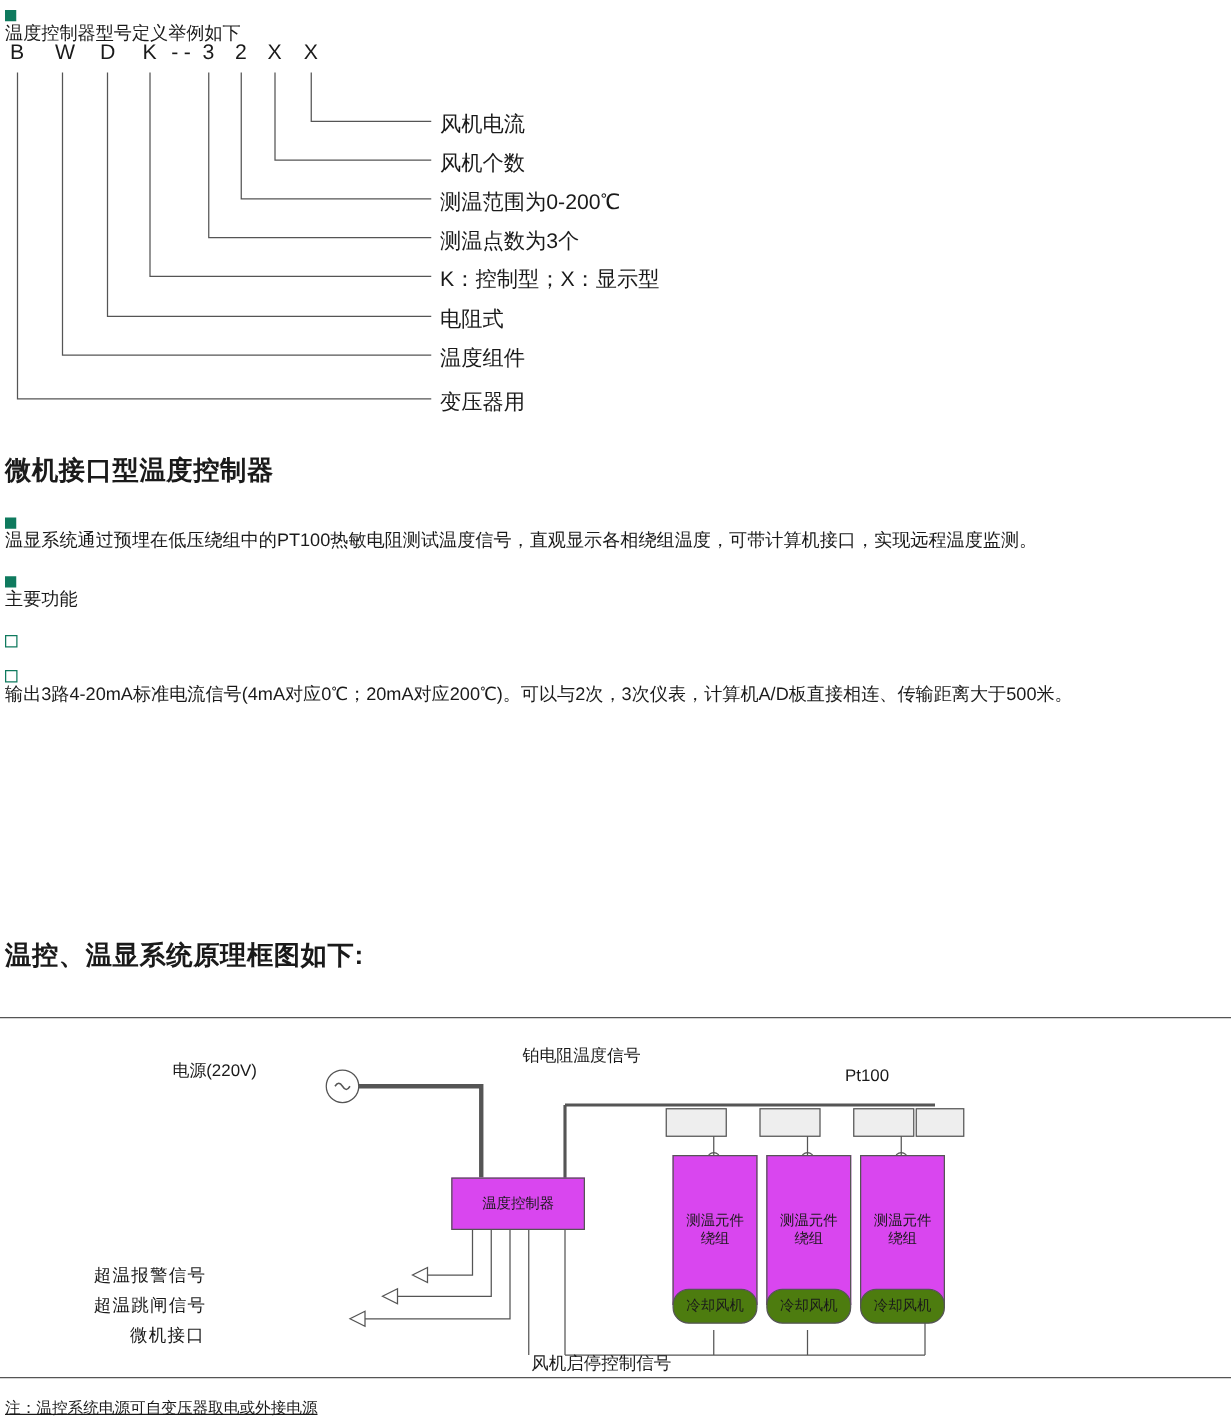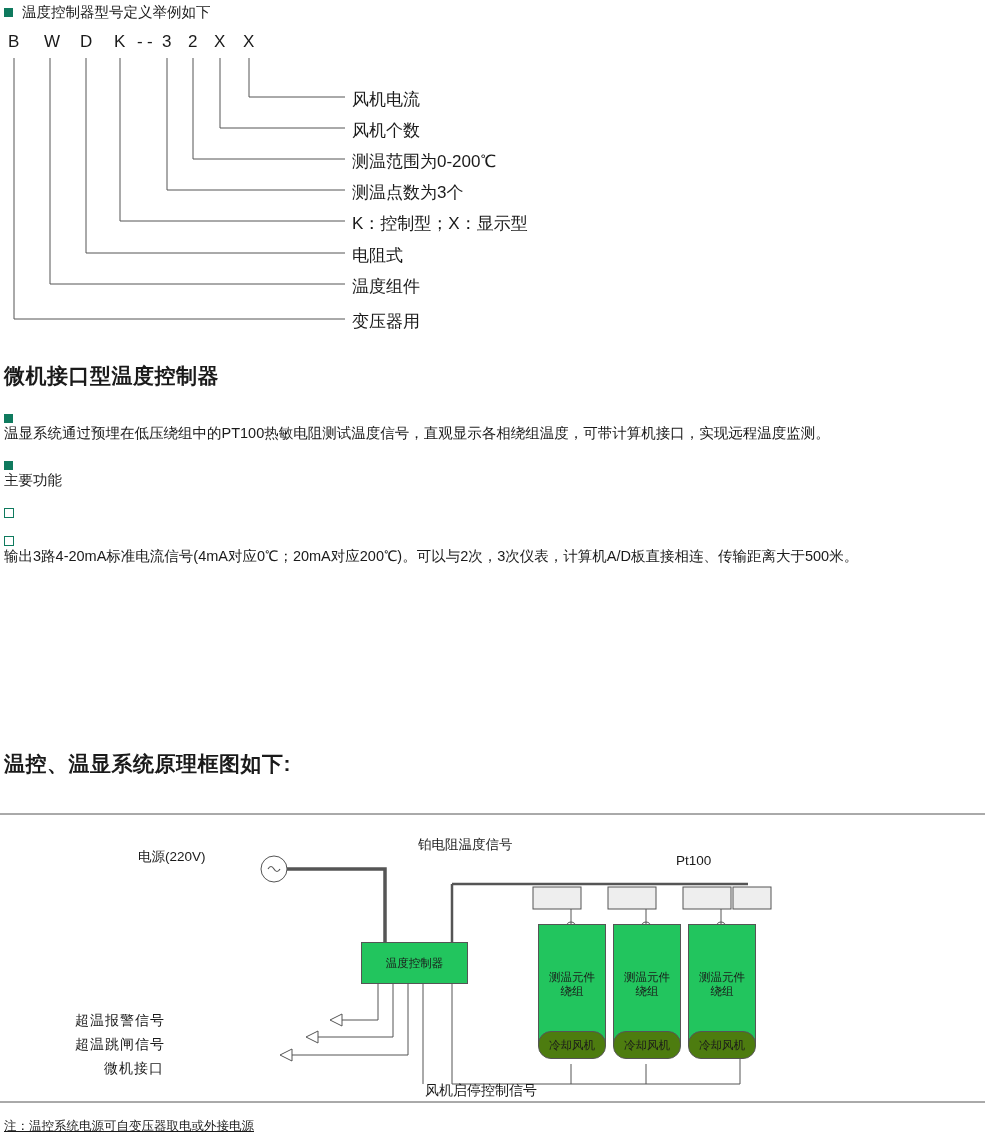--- a/index.html
+++ b/index.html
@@ -55,20 +55,21 @@
     top: 0;
     width: 985px;
     height: 345px;
   }
   .top-head {
     position: absolute;
     left: 4px;
     top: 2px;
     display: flex;
     align-items: flex-start;
+    flex-direction: column;
   }
   .code-letters {
     position: absolute;
     top: 32px;
     left: 0;
     width: 300px;
     font-size: 17px;
     letter-spacing: 0;
   }
   .code-letters span {
@@ -109,21 +110,21 @@
     height: 300px;
   }
   .dg-label {
     position: absolute;
     font-size: 13.5px;
     white-space: nowrap;
   }
   .dg-box {
     position: absolute;
     border: 1px solid #555;
-    background: #22c55e;
+    background: #d946ef;
     font-size: 11.5px;
     line-height: 14px;
     display: flex;
     align-items: center;
     justify-content: center;
     text-align: center;
   }
   .dg-box.shade { background: #4d7c0f; border-radius: 13px; }
   .footnote {
     position: absolute;

